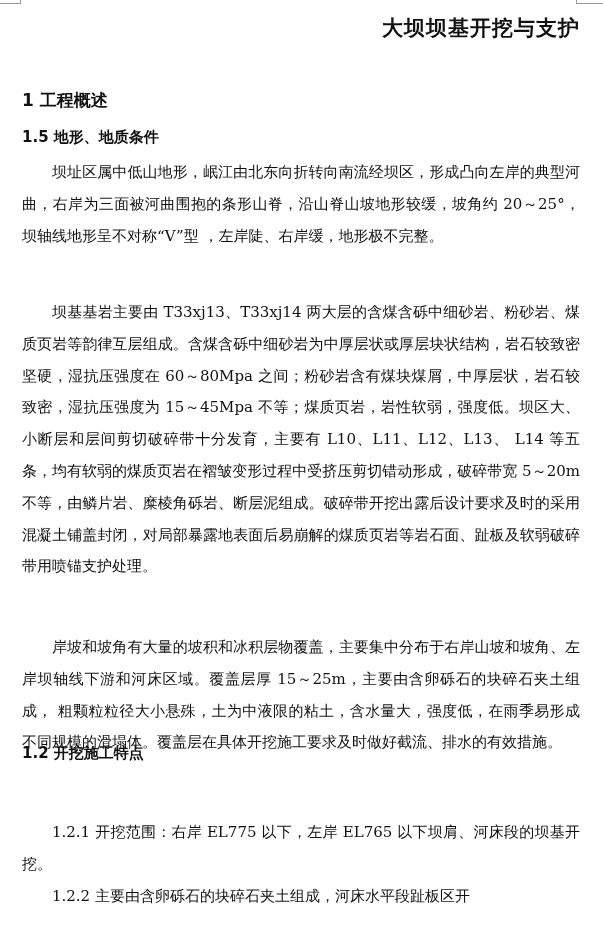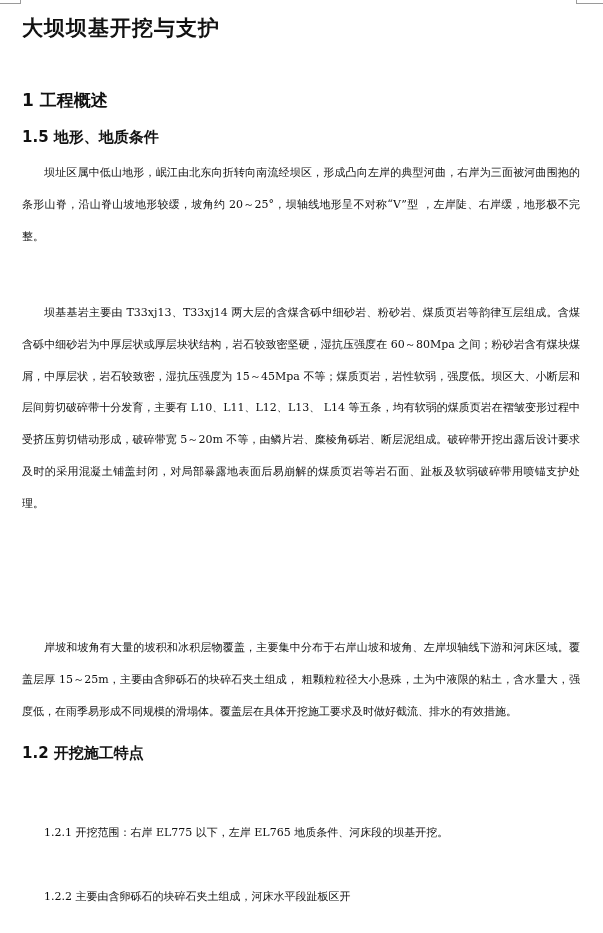--- a/index.html
+++ b/index.html
@@ -2,30 +2,30 @@
 <html><head>
 <meta charset="utf-8">
 <style>
   html, body { margin: 0; padding: 0; background: #ffffff; }
   body { width: 603px; height: 933px; overflow: hidden; position: relative;
          font-family: "DejaVu Serif", "Liberation Serif", serif; color: #111; }
   .crop { position: absolute; border-color: #9a9a9a; border-style: solid; }
   .crop-tl { left: 0; top: 0; width: 20px; height: 3px; border-width: 0 1px 1px 0; }
   .crop-tr { right: 0; top: 0; width: 26px; height: 3px; border-width: 0 0 1px 1px; }
   .page { position: absolute; left: 22px; top: 0; width: 558px; }
-  .doc-title { position: absolute; top: 14px; left: 0; width: 558px; text-align: left;
+  .doc-title { position: absolute; top: 14px; left: 0; width: 558px; text-align: right;
                font-family: "DejaVu Sans", "Liberation Sans", sans-serif; font-weight: bold;
                font-size: 21px; letter-spacing: 1px; }
   .h1 { position: absolute; top: 89px; left: 0; font-family: "DejaVu Sans", "Liberation Sans", sans-serif;
         font-weight: bold; font-size: 17px; }
   .h2 { position: absolute; left: 0; font-family: "DejaVu Sans", "Liberation Sans", sans-serif;
         font-weight: bold; font-size: 15px; }
   .h2-1 { top: 128px; }
   .h2-2 { top: 744px; }
-  .para { position: absolute; left: 0; width: 558px; font-size: 11px; line-height: 31.8px;
+  .para { position: absolute; left: 0; width: 558px; font-size: 15px; line-height: 31.8px;
           text-align: justify; text-indent: 2em; margin: 0; }
   .p1 { top: 157px; }
   .p2 { top: 297px; }
   .p3 { top: 632px; }
   .p4 { top: 817px; }
   .p5 { top: 881px; }
 </style>
 </head>
 <body>
 
@@ -36,15 +36,15 @@
   <div class="doc-title">大坝坝基开挖与支护</div>
 
   <div class="h1">1  工程概述</div>
 
   <div class="h2 h2-1">1.5 地形、地质条件</div>
   <p class="para p1">坝址区属中低山地形，岷江由北东向折转向南流经坝区，形成凸向左岸的典型河曲，右岸为三面被河曲围抱的条形山脊，沿山脊山坡地形较缓，坡角约 20～25°，坝轴线地形呈不对称“V”型 ，左岸陡、右岸缓，地形极不完整。</p>
   <p class="para p2">坝基基岩主要由 T33xj13、T33xj14 两大层的含煤含砾中细砂岩、粉砂岩、煤质页岩等韵律互层组成。含煤含砾中细砂岩为中厚层状或厚层块状结构，岩石较致密坚硬，湿抗压强度在 60～80Mpa 之间；粉砂岩含有煤块煤屑，中厚层状，岩石较致密，湿抗压强度为 15～45Mpa 不等；煤质页岩，岩性软弱，强度低。坝区大、小断层和层间剪切破碎带十分发育，主要有 L10、L11、L12、L13、 L14 等五条，均有软弱的煤质页岩在褶皱变形过程中受挤压剪切错动形成，破碎带宽 5～20m 不等，由鳞片岩、糜棱角砾岩、断层泥组成。破碎带开挖出露后设计要求及时的采用混凝土铺盖封闭，对局部暴露地表面后易崩解的煤质页岩等岩石面、趾板及软弱破碎带用喷锚支护处理。</p>
   <p class="para p3">岸坡和坡角有大量的坡积和冰积层物覆盖，主要集中分布于右岸山坡和坡角、左岸坝轴线下游和河床区域。覆盖层厚 15～25m，主要由含卵砾石的块碎石夹土组成，  粗颗粒粒径大小悬殊，土为中液限的粘土，含水量大，强度低，在雨季易形成不同规模的滑塌体。覆盖层在具体开挖施工要求及时做好截流、排水的有效措施。</p>
 
   <div class="h2 h2-2">1.2 开挖施工特点</div>
-  <p class="para p4">1.2.1 开挖范围：右岸 EL775 以下，左岸 EL765 地质条件、河床段的坝基开挖。</p>
+  <p class="para p4">1.2.1 开挖范围：右岸 EL775 以下，左岸 EL765 以下坝肩、河床段的坝基开挖。</p>
   <p class="para p5">1.2.2 主要由含卵砾石的块碎石夹土组成，河床水平段趾板区开</p>
 </div>
 
 </body></html>

